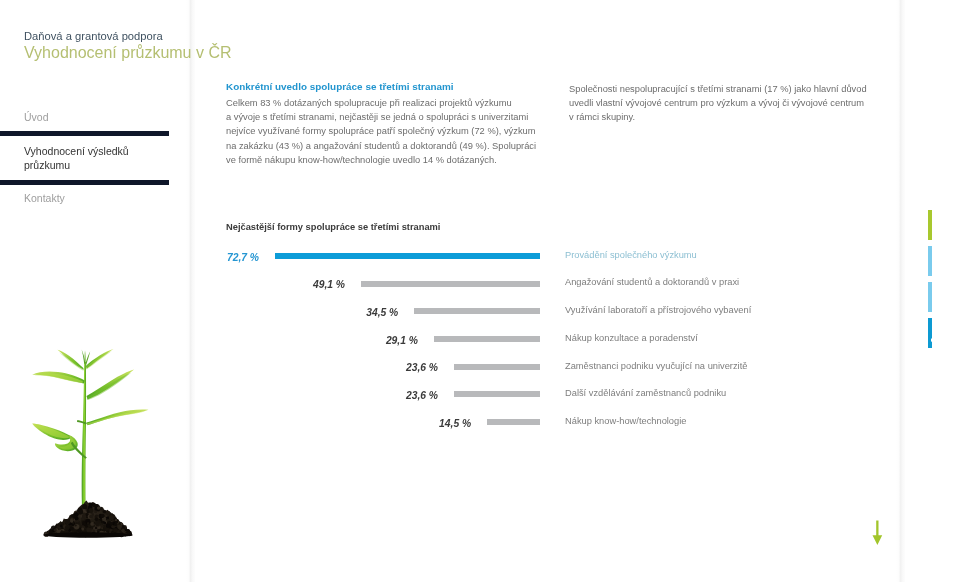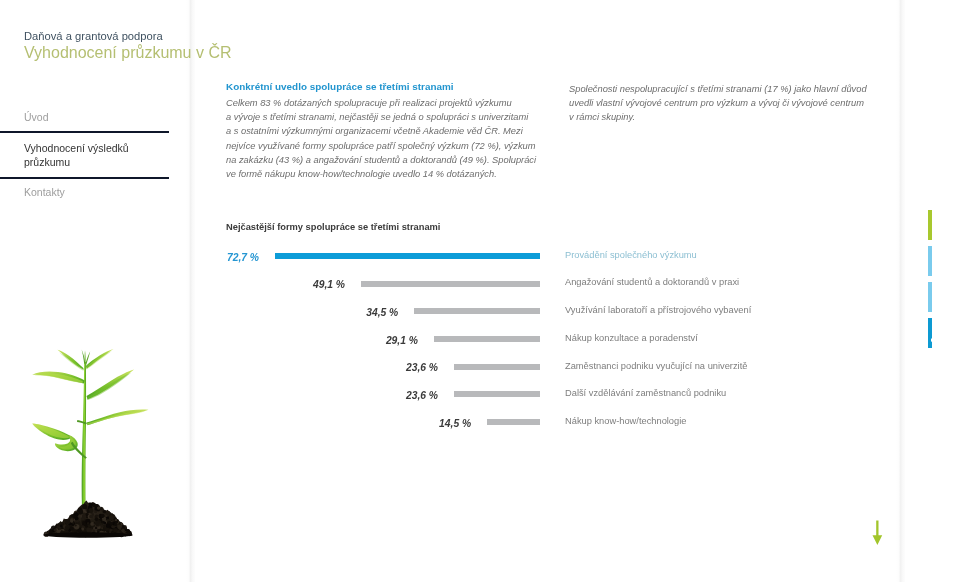--- a/index.html
+++ b/index.html
@@ -14,31 +14,31 @@
 
   
   .sidebar{position:absolute;left:0;top:0;width:190px;height:582px;}
   .brand{position:absolute;left:24px;top:29px;width:165px;}
   .brand .t{font-size:11.2px;line-height:15.5px;color:#3f5160;white-space:nowrap;}
   .brand .s{font-size:16px;line-height:15.5px;color:#b5bf72;white-space:nowrap;}
 
   .menu{position:absolute;left:0px;top:104px;width:169px;}
   .mi{font-size:10.5px;line-height:14.2px;color:#9e9e9e;padding:6.3px 0 6.5px 24px;}
   .mi.active{color:#333333;padding:7.5px 0 8px 24px;}
-  .mi.sep{border-bottom:2px solid #0f172a;}
+  .mi.sep{border-bottom:5px solid #0f172a;}
 
   
   .plant{position:absolute;left:0px;top:338px;width:190px;height:210px;}
 
   
   .content{position:absolute;left:226px;top:0;}
   .c-head{position:absolute;left:0px;top:81px;font-size:9.9px;font-weight:bold;color:#2295cf;letter-spacing:0.002em;white-space:nowrap;}
   .c-body{position:absolute;left:0px;top:96px;width:340px;font-size:9.32px;line-height:14.2px;color:#6d6d6d;}
   .c-side{position:absolute;left:343px;top:82px;width:340px;font-size:9.32px;line-height:14.2px;color:#6d6d6d;}
-  .c-body span,.c-side span{display:block;white-space:nowrap;font-style:italic;}
+  .c-body span,.c-side span{display:block;white-space:nowrap;}
 
   
   .chart{position:absolute;left:226px;top:222px;width:700px;}
   .chart-title{position:absolute;left:0;top:0;font-size:9.3px;font-weight:bold;color:#3b3b3b;white-space:nowrap;}
   .rows{position:absolute;left:0;top:25px;width:700px;}
   .row{position:relative;height:27.7px;}
   .row .bar{position:absolute;right:386px;top:6px;height:6px;background:#b8b9bb;}
   .row .pct{position:absolute;top:4.5px;font-size:10.3px;font-style:italic;font-weight:bold;color:#3b3b3b;white-space:nowrap;text-align:right;}
   .row.hl .bar{background:#0d9cd8;}
   .row.hl .pct{color:#2596d2;}
@@ -463,21 +463,20 @@
         <ellipse cx="88" cy="197" rx="45" ry="2.8" fill="#0a0705"></ellipse>
       </svg>
     </div>
   </div>
 
   <div class="content">
     <div class="c-head">Konkrétní uvedlo spolupráce se třetími stranami</div>
     <div class="c-body">
         <span>Celkem 83 % dotázaných spolupracuje při realizaci projektů výzkumu</span>
         <span>a vývoje s třetími stranami, nejčastěji se jedná o spolupráci s univerzitami</span>
-        <span>a s ostatními výzkumnými organizacemi včetně Akademie věd ČR. Mezi</span>
         <span>nejvíce využívané formy spolupráce patří společný výzkum (72 %), výzkum</span>
         <span>na zakázku (43 %) a angažování studentů a doktorandů (49 %). Spolupráci</span>
         <span>ve formě nákupu know-how/technologie uvedlo 14 % dotázaných.</span>
       </div>
     <div class="c-side">
         <span>Společnosti nespolupracující s třetími stranami (17 %) jako hlavní důvod</span>
         <span>uvedli vlastní vývojové centrum pro výzkum a vývoj či vývojové centrum</span>
         <span>v rámci skupiny.</span>
       </div>
   </div>

